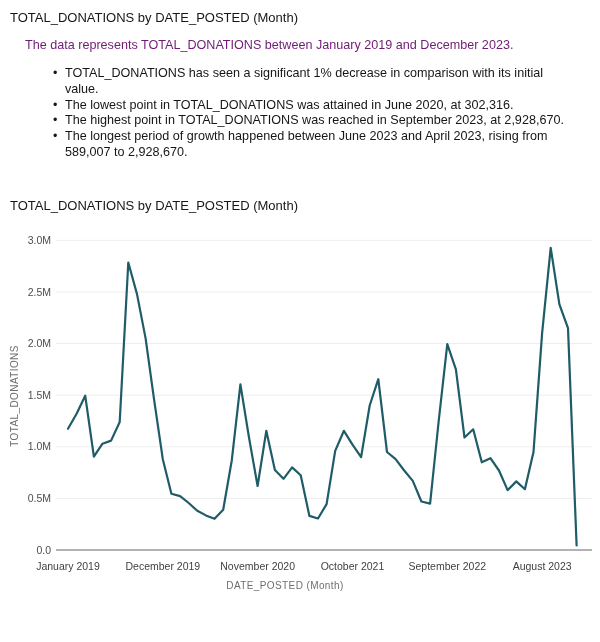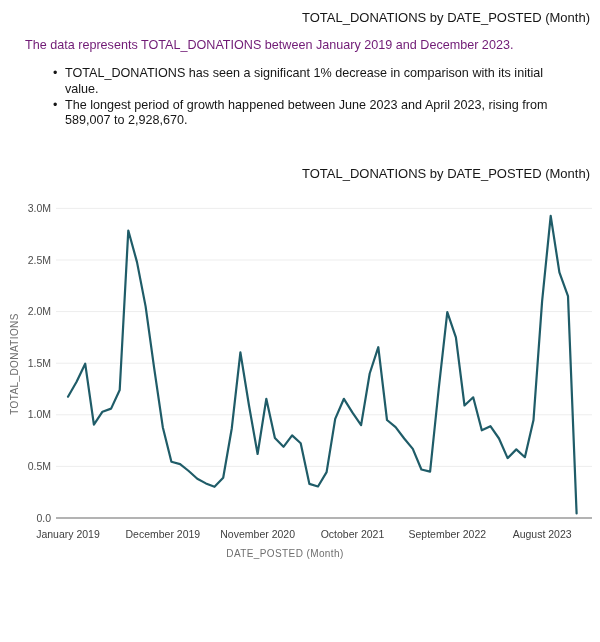--- a/index.html
+++ b/index.html
@@ -3,21 +3,21 @@
 <meta charset="utf-8">
 <style>
   html,body{margin:0;padding:0;}
   body{
     width:600px;height:642px;background:#ffffff;
     font-family:"Liberation Sans",sans-serif;
     color:#161616;overflow:hidden;
   }
   .page{padding:10px 10px 0 10px;}
   .page-title,.chart-title{
-    margin:0;font-size:13px;font-weight:400;color:#161616;letter-spacing:0;text-align:right;
+    margin:0;font-size:13px;font-weight:400;color:#161616;letter-spacing:0;
   }
   .intro{margin:13px 0 0 15px;font-size:12.6px;color:#701a75;}
   ul.insights{margin:14px 0 0 0;padding:0 0 0 55px;}
   ul.insights li{
     list-style:none;position:relative;max-width:505px;
     font-size:12.6px;line-height:15.8px;color:#161616;
   }
   ul.insights li::before{
     content:"\2022";position:absolute;left:-12px;top:0;
     font-size:12.6px;color:#161616;
@@ -32,20 +32,22 @@
 <body>
 
 <div class="page">
 
   <h1 class="page-title">TOTAL_DONATIONS by DATE_POSTED (Month)</h1>
 
   <p class="intro">The data represents TOTAL_DONATIONS between January 2019 and December 2023.</p>
 
   <ul class="insights">
     <li>TOTAL_DONATIONS has seen a significant 1% decrease in comparison with its initial value.</li>
+    <li>The lowest point in TOTAL_DONATIONS was attained in June 2020, at 302,316.</li>
+    <li>The highest point in TOTAL_DONATIONS was reached in September 2023, at 2,928,670.</li>
     <li>The longest period of growth happened between June 2023 and April 2023, rising from 589,007 to 2,928,670.</li>
   </ul>
 
   <div class="chart-section">
     <h2 class="chart-title">TOTAL_DONATIONS by DATE_POSTED (Month)</h2>
     <svg width="590" height="385" viewBox="0 0 590 385" aria-hidden="true">
         <line x1="46" x2="582" y1="332" y2="332" stroke="#b3b3b3" stroke-width="2"></line>
         <text x="41" y="335.5" text-anchor="end" class="ytick">0.0</text>
         <line x1="46" x2="582" y1="280.4" y2="280.4" stroke="#ededed" stroke-width="1"></line>
         <text x="41" y="283.9" text-anchor="end" class="ytick">0.5M</text>

